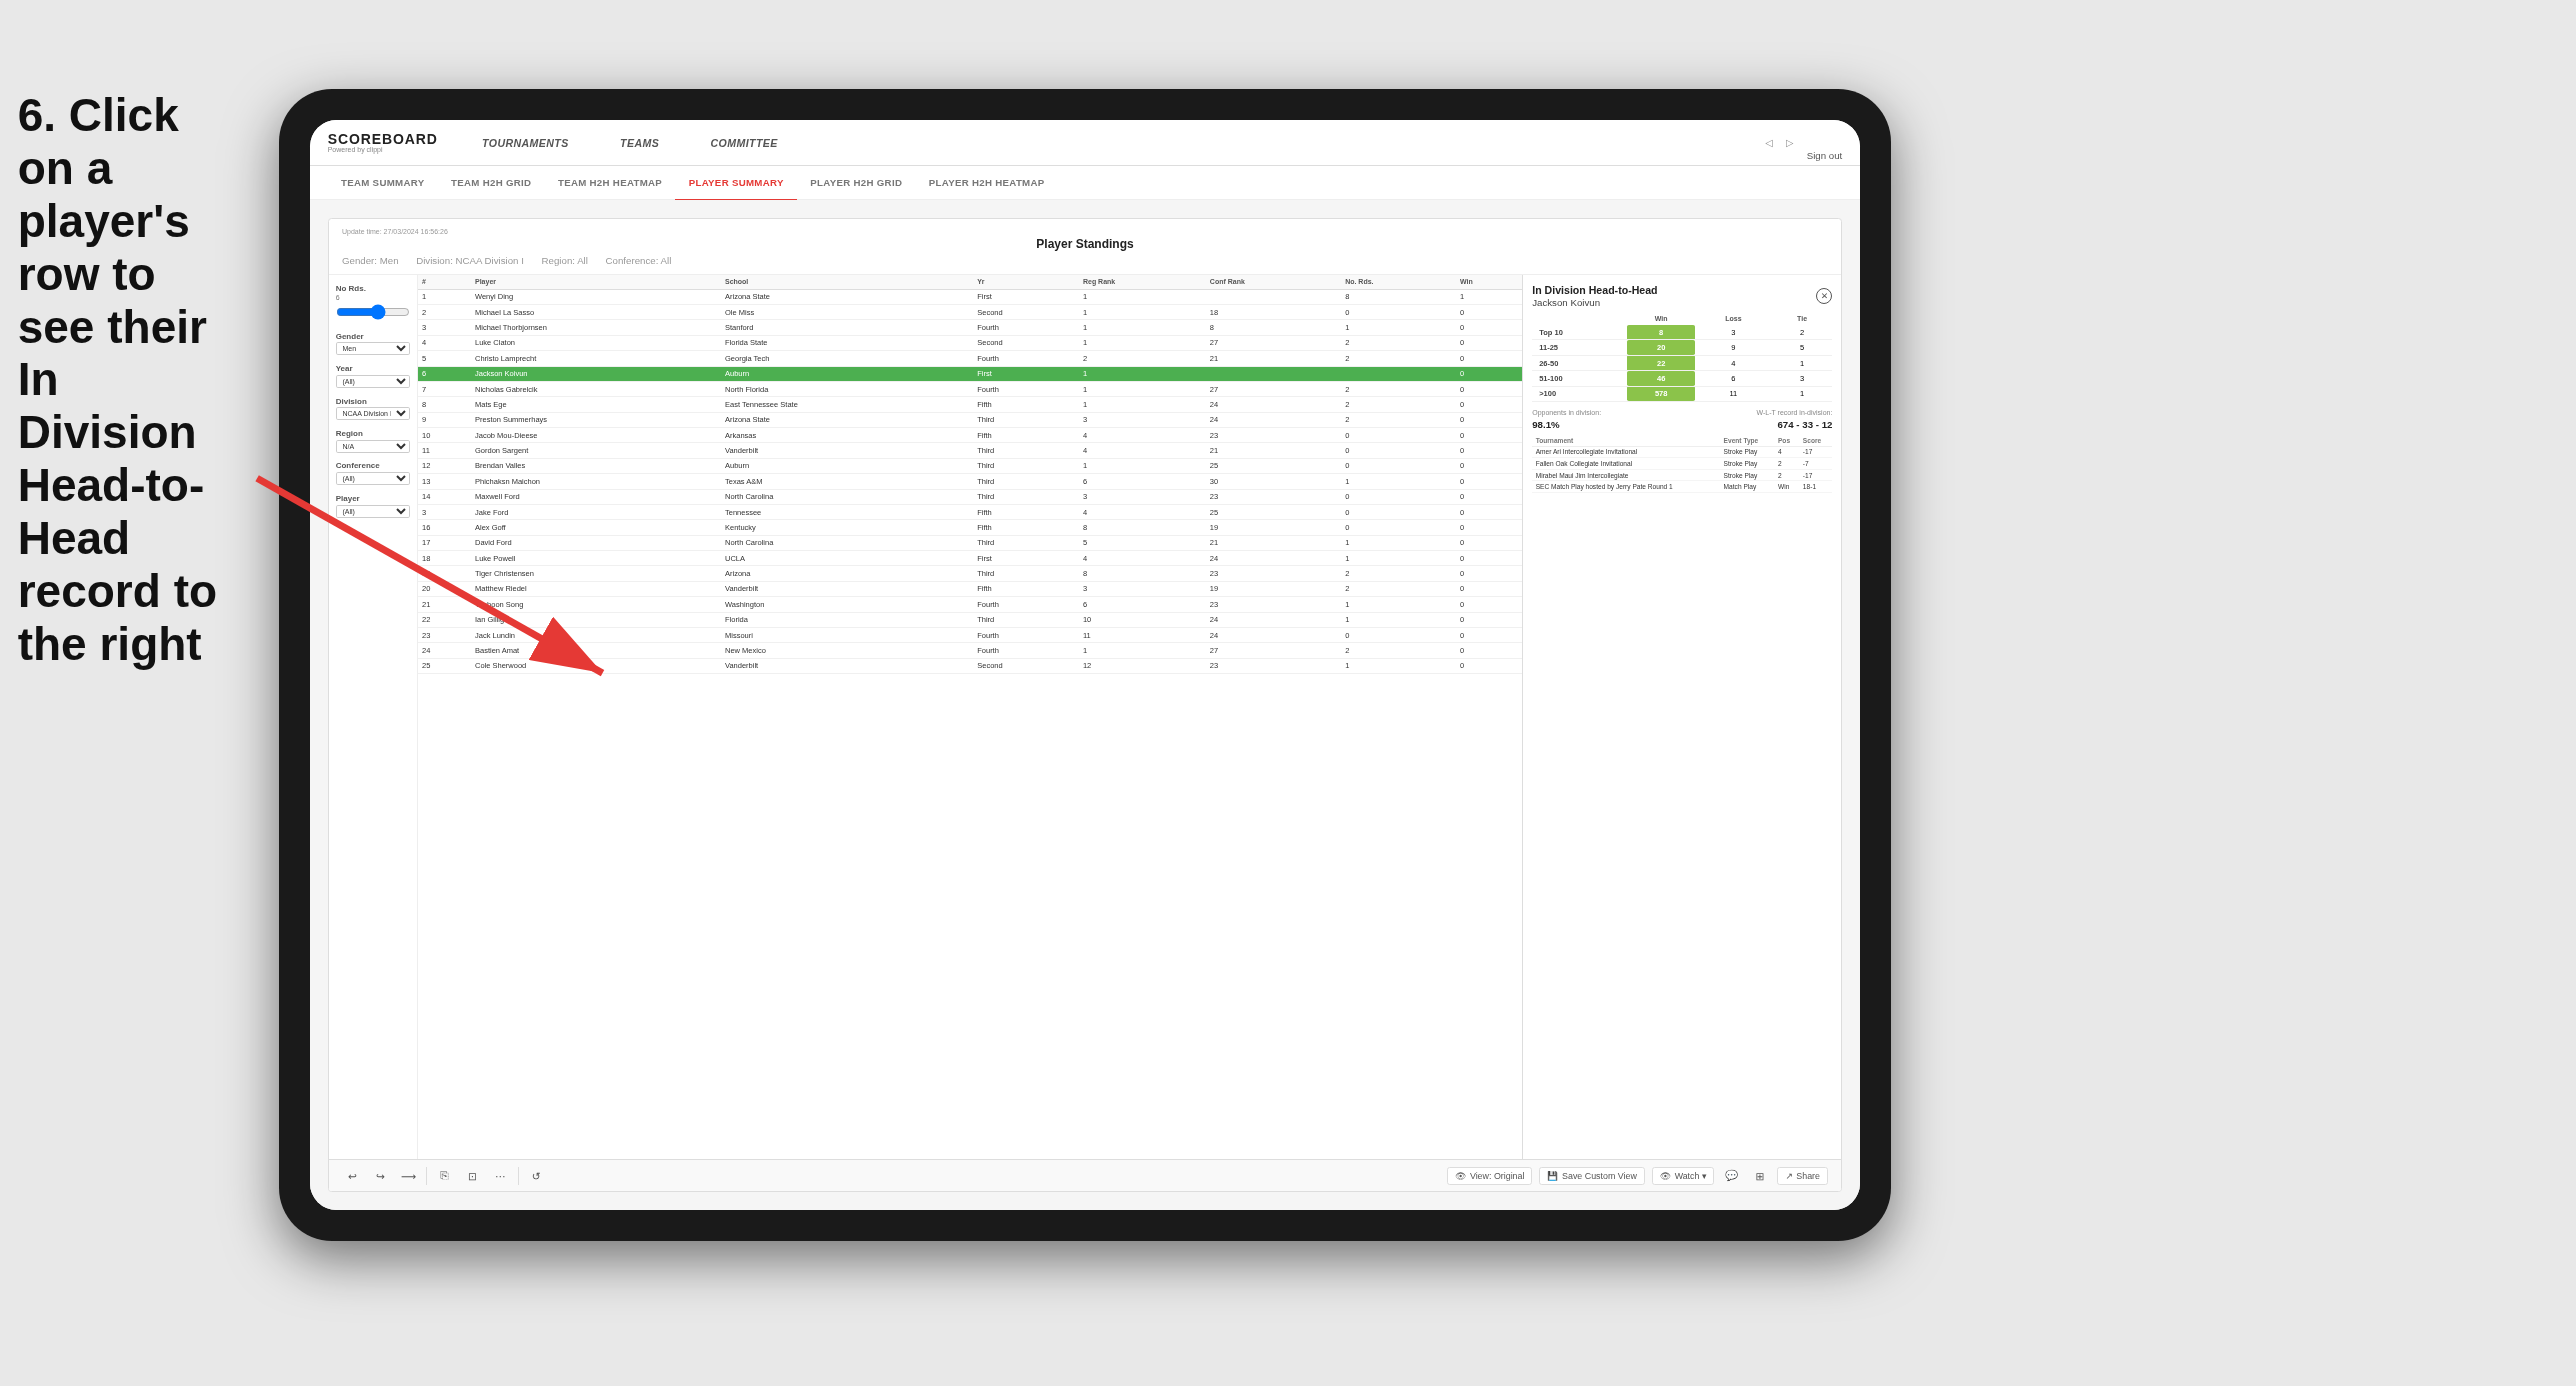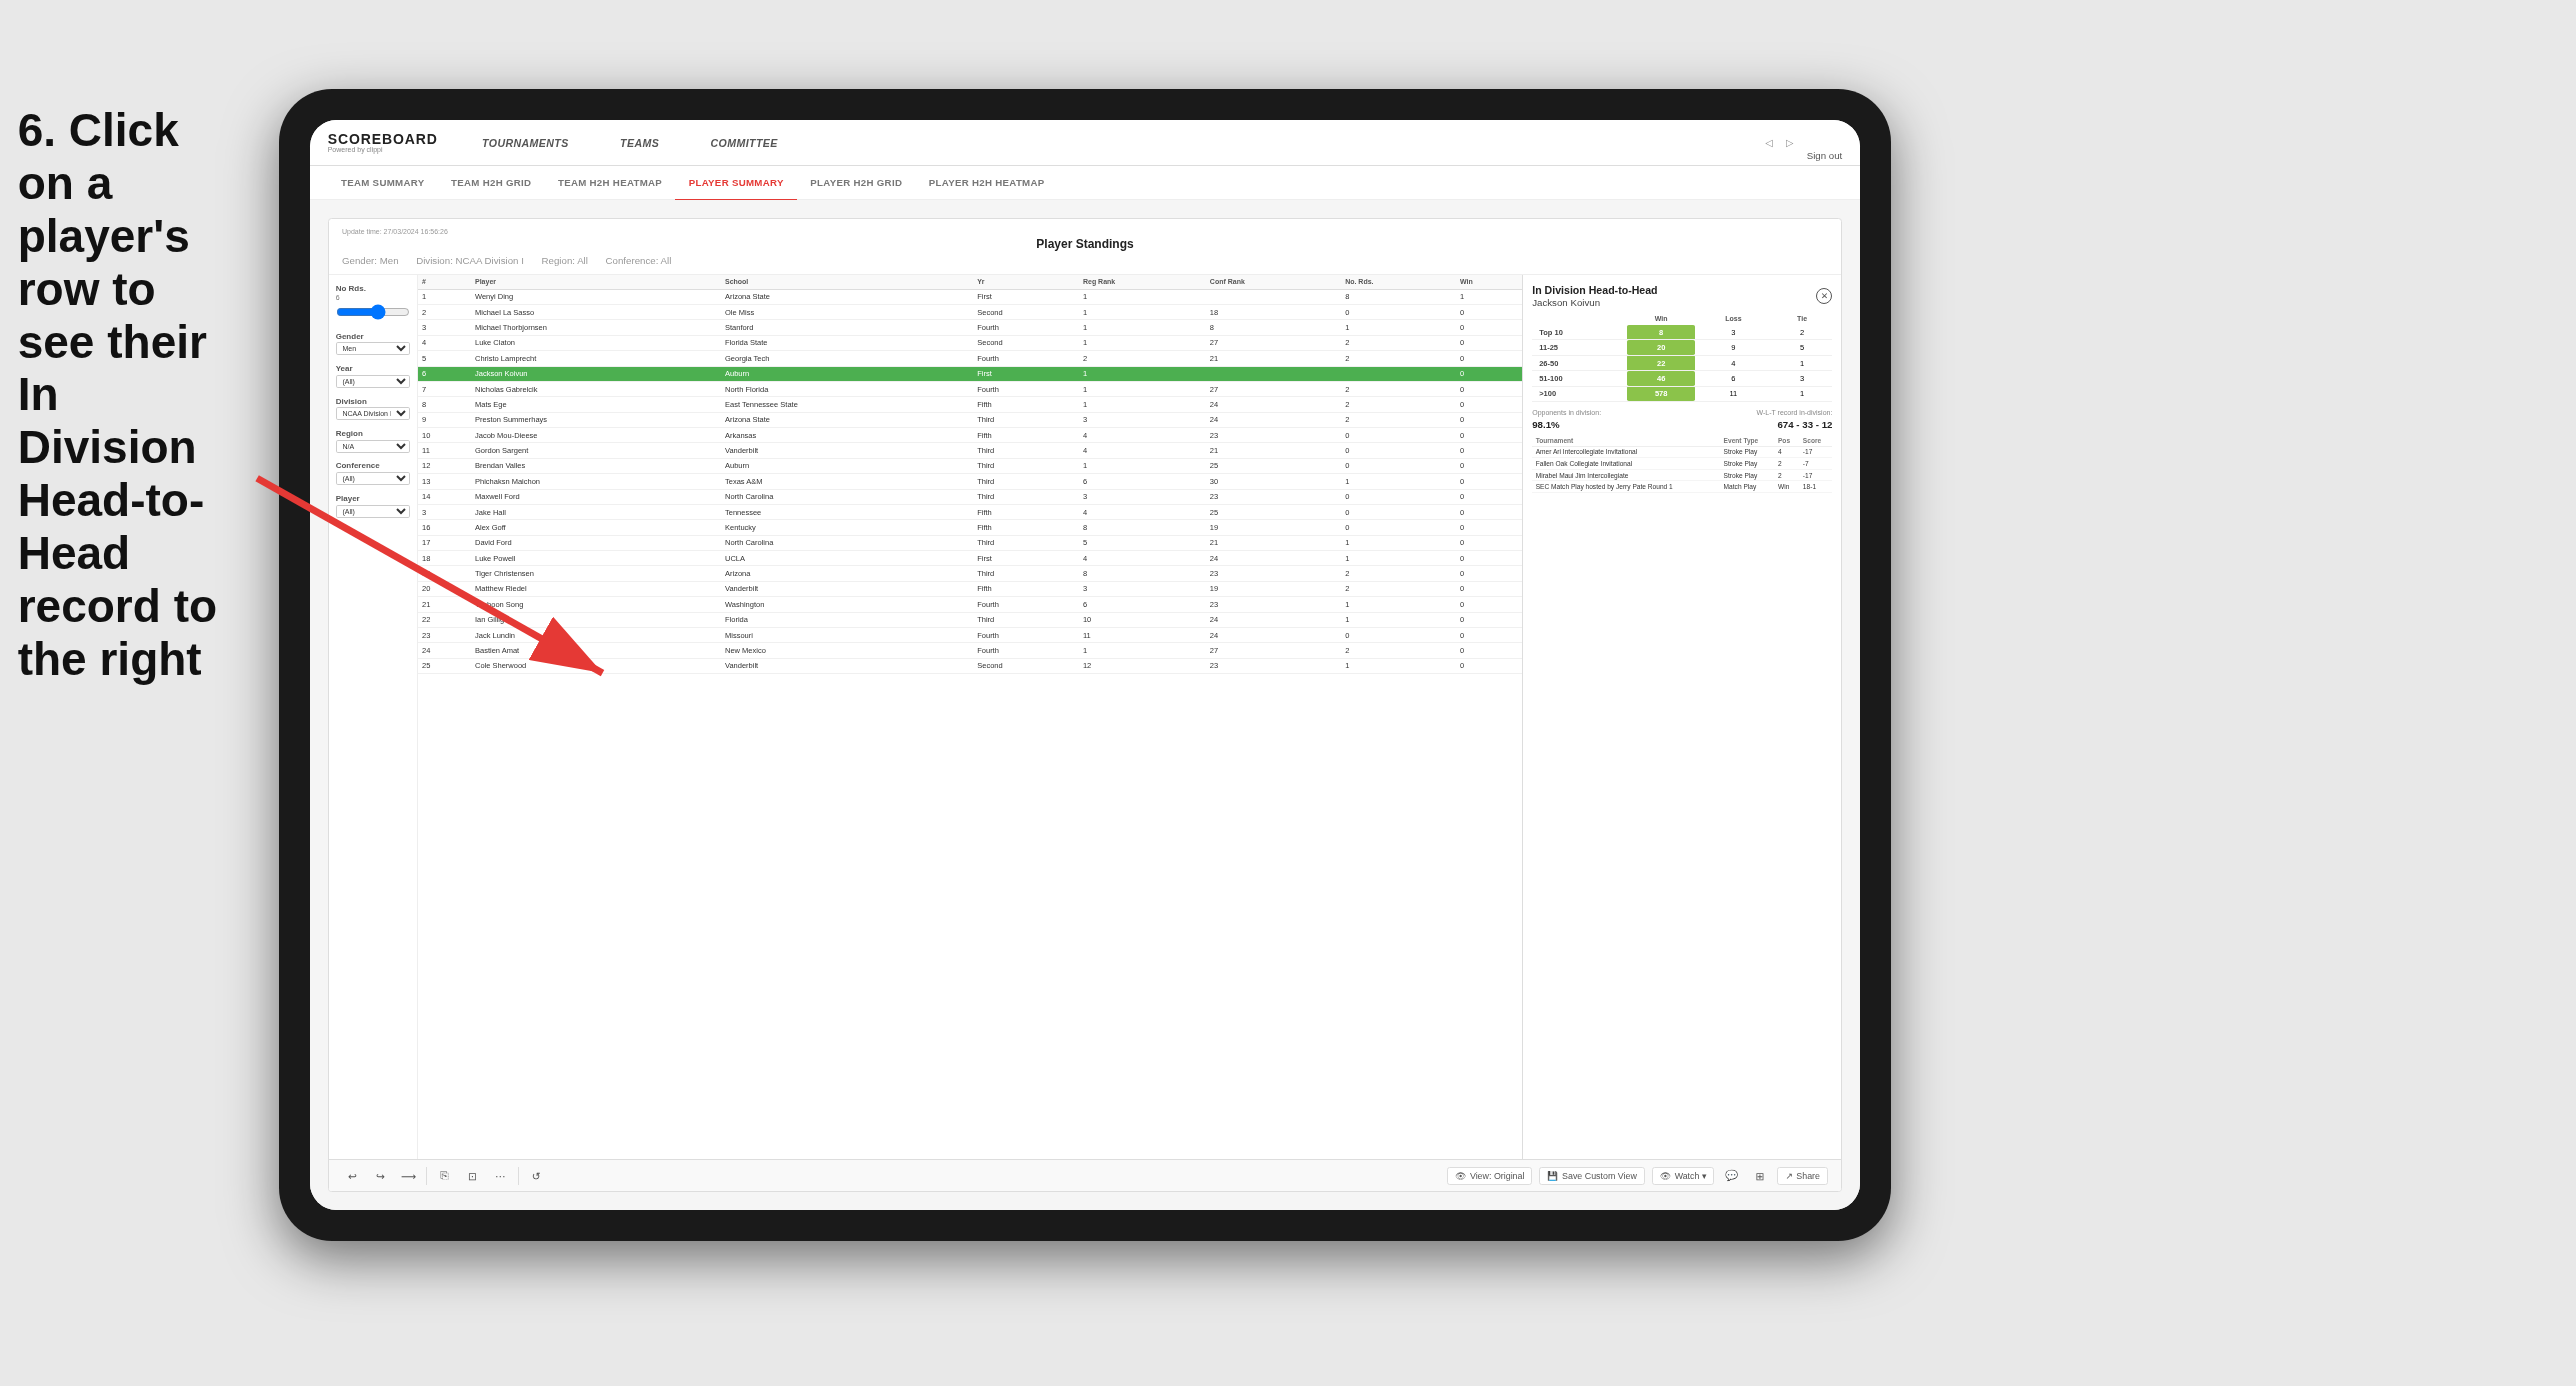--- a/index.html
+++ b/index.html
@@ -9,21 +9,21 @@
       width: 2576px;
       height: 1386px;
       position: relative;
       overflow: hidden;
     }
 
     
     .instruction-text {
       position: absolute;
       left: 0;
-      top: 104px;
+      top: 89px;
       width: 257px;
       font-size: 46px;
       font-weight: 700;
       line-height: 1.15;
       color: #111;
       padding: 0 17.7px;
     }
 
     
     .arrow-overlay {
@@ -714,21 +714,21 @@
       <td>Maxwell Ford</td>
       <td>North Carolina</td>
       <td>Third</td>
       <td>3</td>
       <td>23</td>
       <td>0</td>
       <td>0</td>
     </tr>
                   <tr>
       <td>3</td>
-      <td>Jake Hall</td>
+      <td>Jake Ford</td>
       <td>Tennessee</td>
       <td>Fifth</td>
       <td>4</td>
       <td>25</td>
       <td>0</td>
       <td>0</td>
     </tr>
                   <tr>
       <td>16</td>
       <td>Alex Goff</td>

